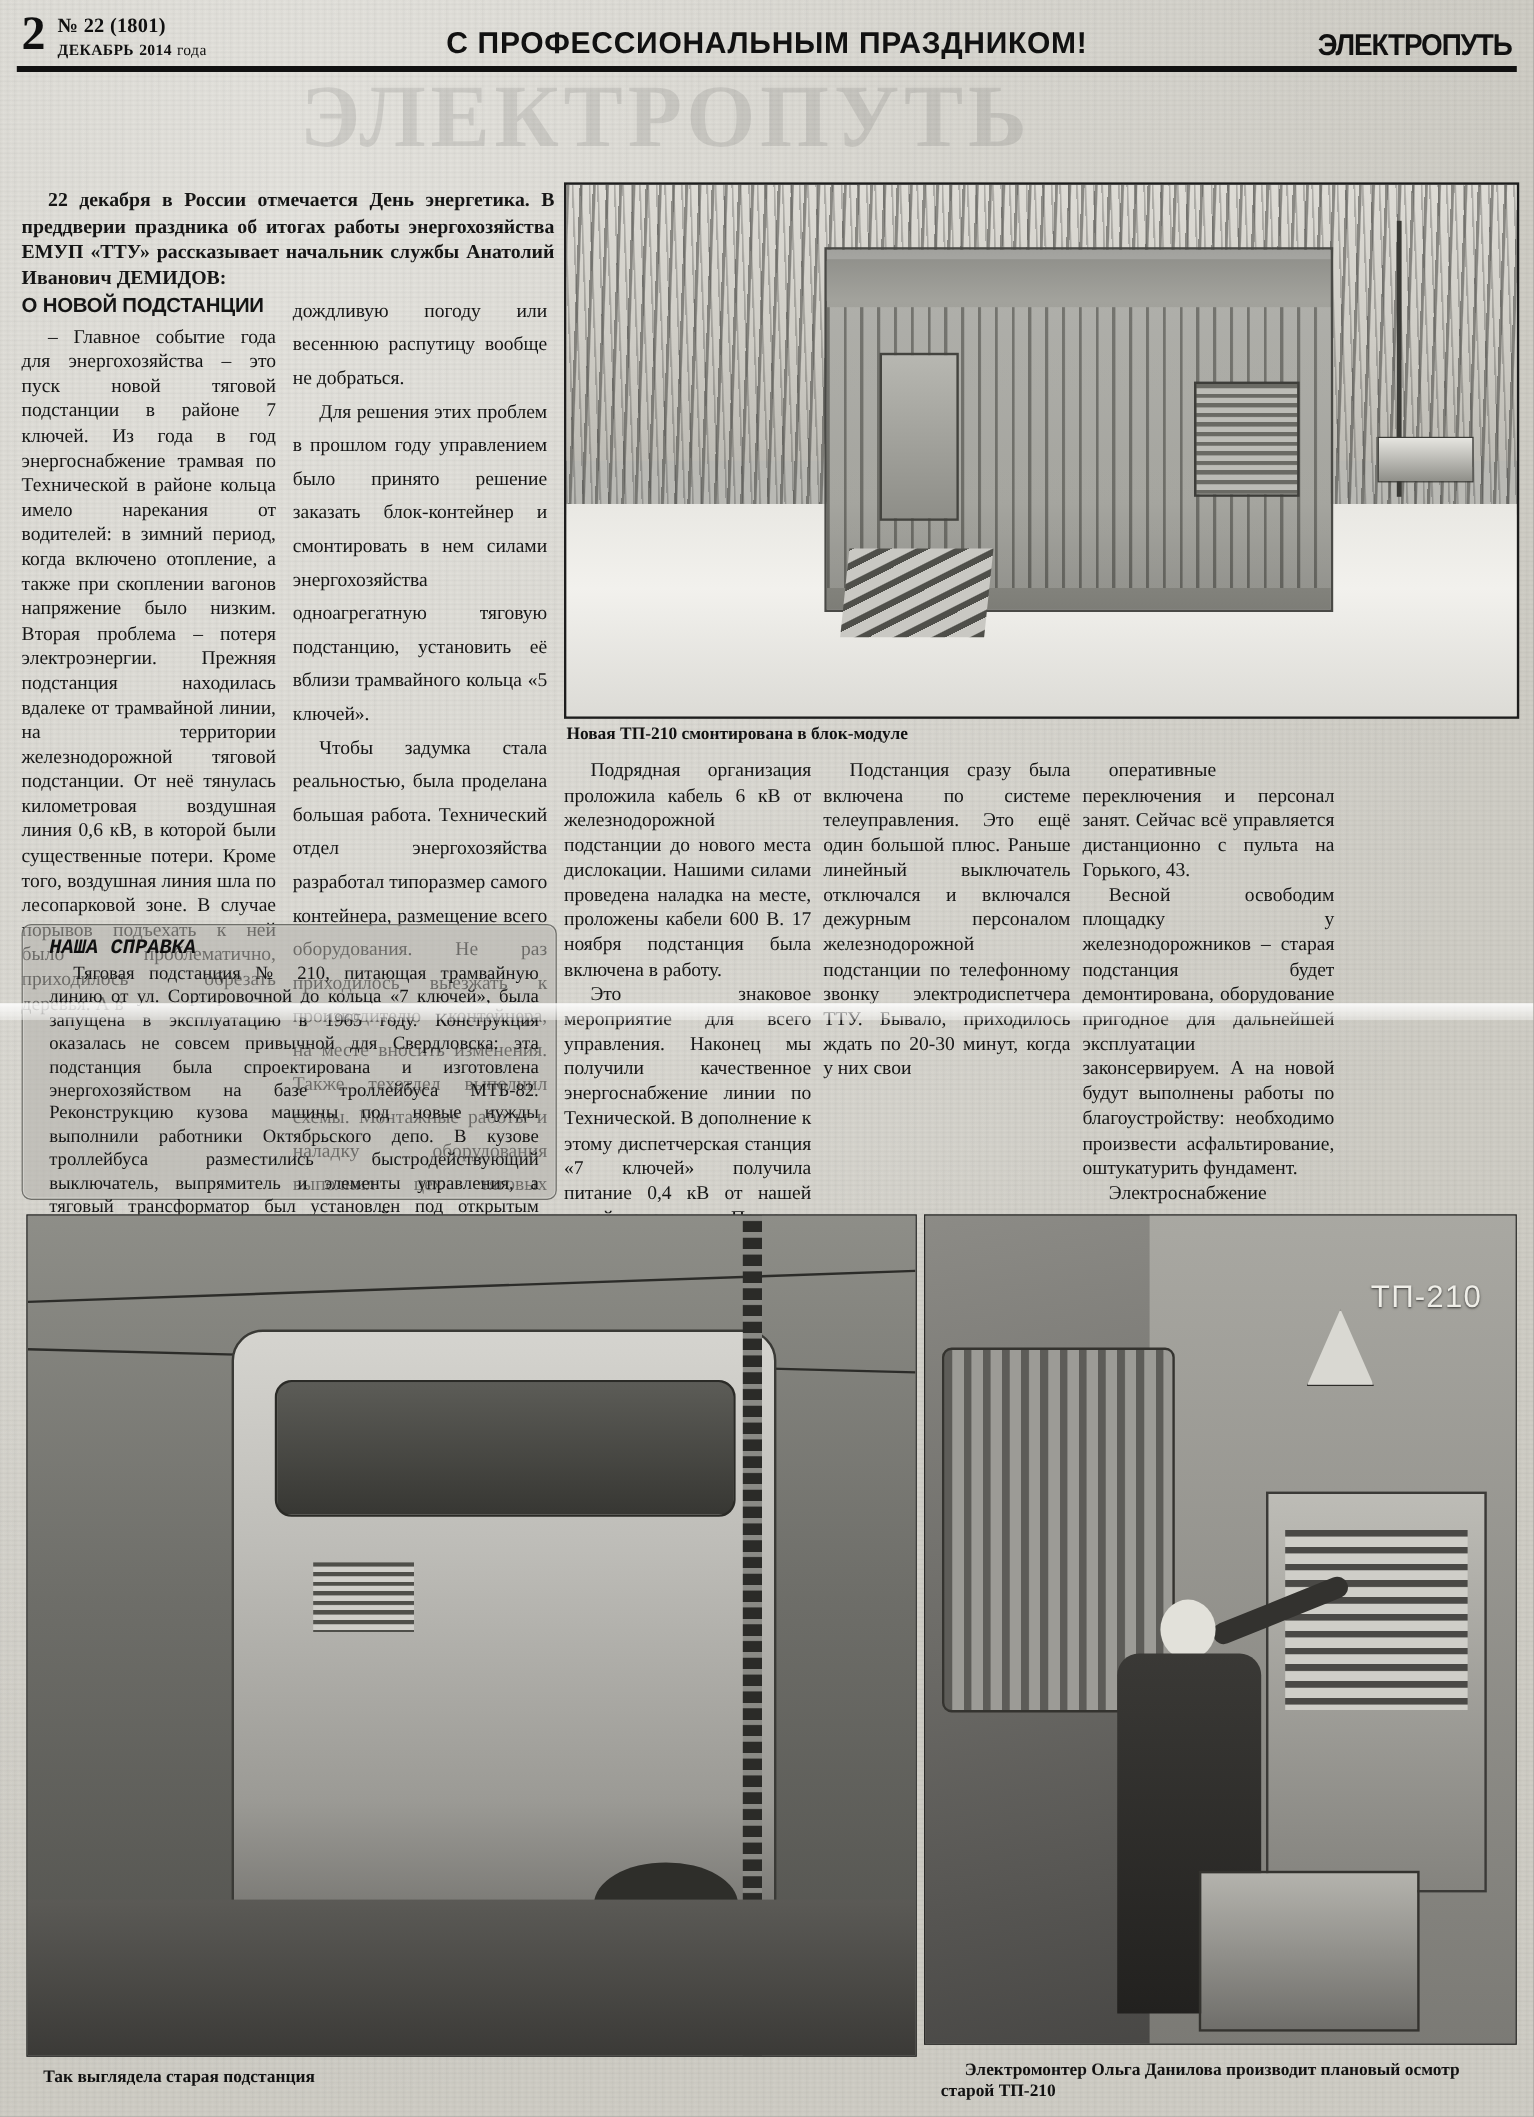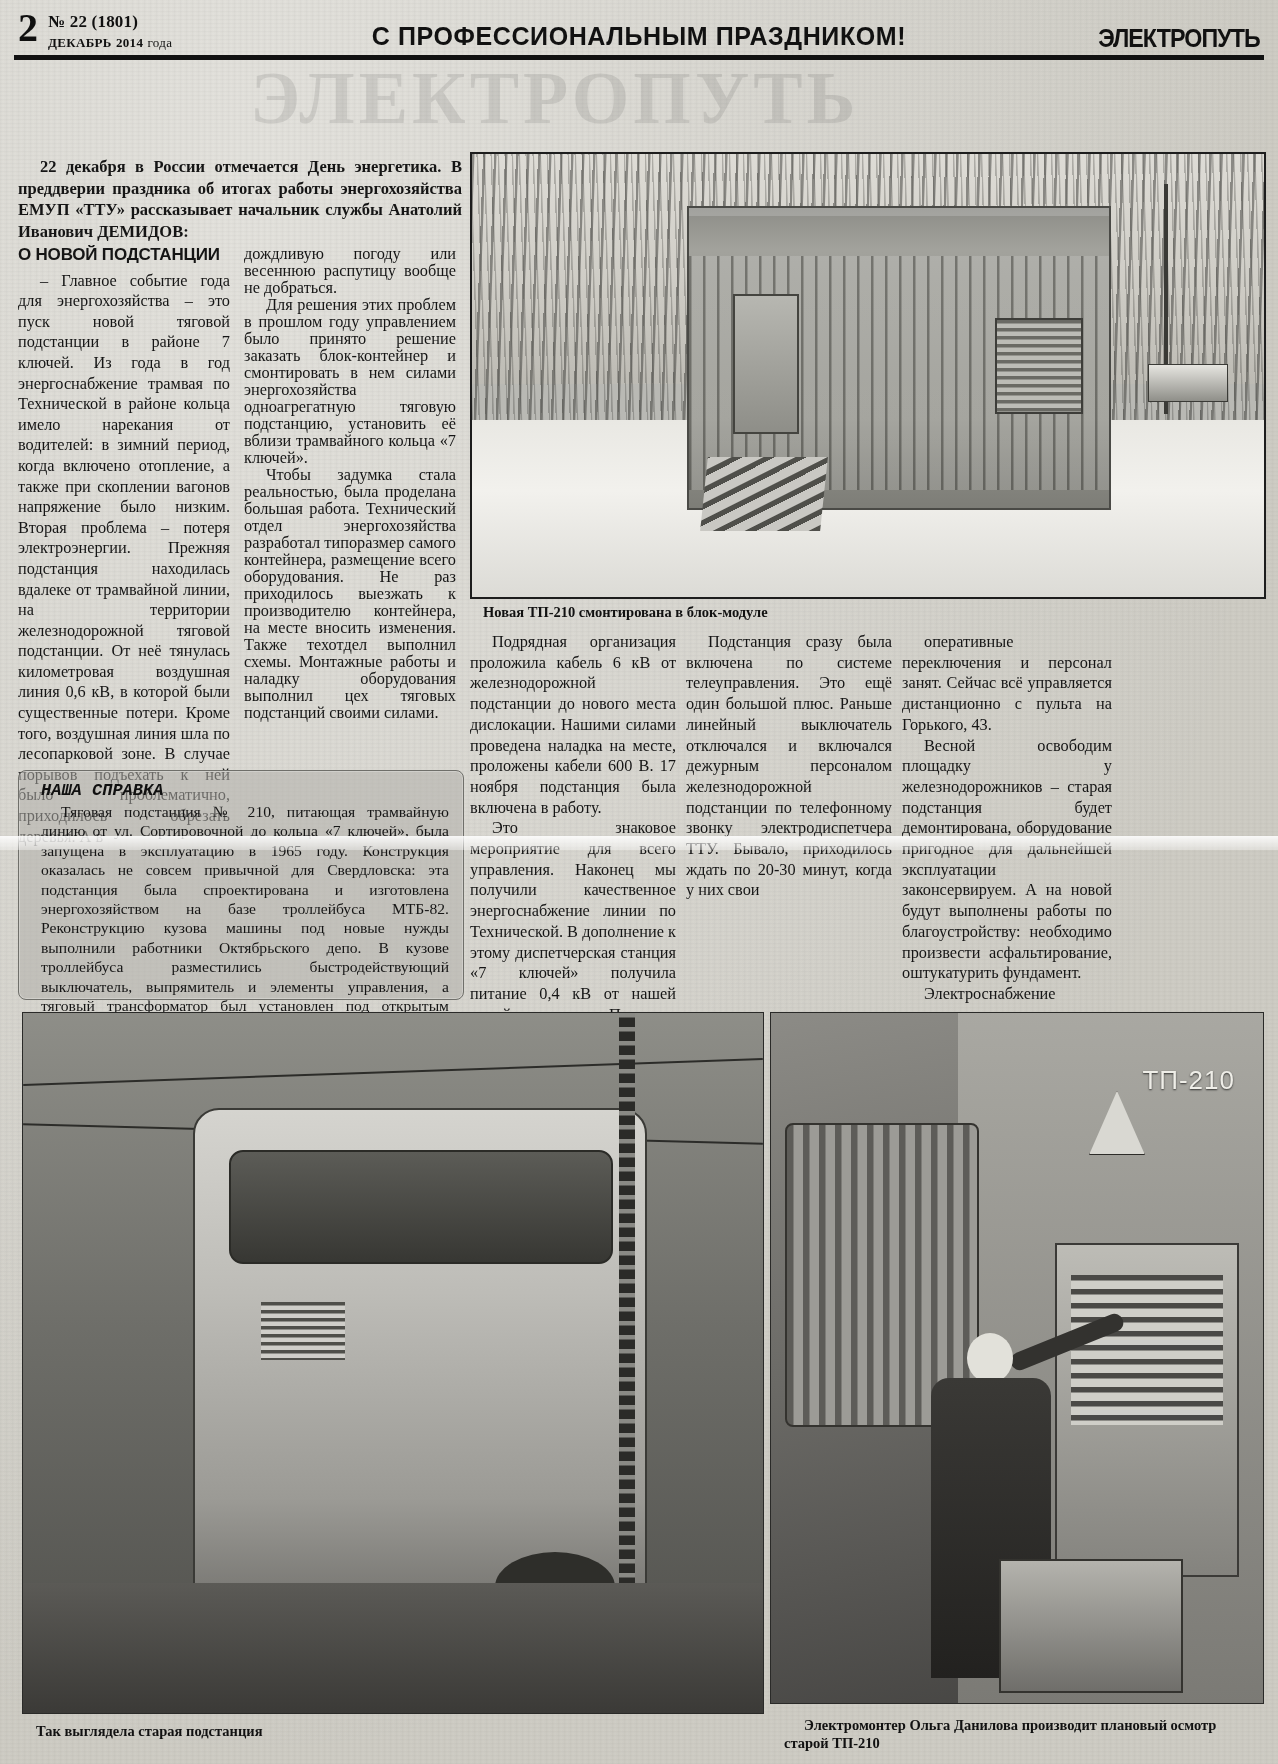--- a/index.html
+++ b/index.html
@@ -133,21 +133,21 @@
     width: 212px;
     font-size: 16.3px;
     line-height: 20.6px;
     text-align: justify;
   }
   .col-top-r {
     position: absolute;
     left: 244px; top: 245px;
     width: 212px;
     font-size: 16.3px;
-    line-height: 17px;
+    line-height: 28px;
     text-align: justify;
   }
   .col-top-l p, .col-top-r p { margin: 0; text-indent: 22px; }
 
   
   .photo-top {
     position: absolute;
     left: 470px; top: 152px;
     width: 792px; height: 443px;
     border: 2px solid #1d1d1d;
@@ -205,21 +205,21 @@
   }
   .cap {
     font-family: "Liberation Serif", serif;
     font-weight: bold;
     font-size: 14.5px;
     line-height: 18px;
     color: #111;
   }
   .cap-top {
     position: absolute;
-    left: 483px; top: 603px;
+    left: 472px; top: 603px;
     width: 500px;
   }
 
   
   .spravka {
     position: absolute;
     left: 18px; top: 770px;
     width: 444px;
     height: 228px;
     background: rgba(176,175,169,0.55);
@@ -409,21 +409,21 @@
 
   <div class="lead">22 декабря в России отмечается День энергетика. В преддверии праздника об итогах работы энергохозяйства ЕМУП «ТТУ» рассказывает начальник службы Анатолий Иванович ДЕМИДОВ:</div>
 
   <div class="col-top-l">
     <div class="subhead">О НОВОЙ ПОДСТАНЦИИ</div>
     <p>– Главное событие года для энергохозяйства – это пуск новой тяговой подстанции в районе 7 ключей. Из года в год энергоснабжение трамвая по Технической в районе кольца имело нарекания от водителей: в зимний период, когда включено отопление, а также при скоплении вагонов напряжение было низким. Вторая проблема – потеря электроэнергии. Прежняя подстанция находилась вдалеке от трамвайной линии, на территории железнодорожной тяговой подстанции. От неё тянулась километровая воздушная линия 0,6 кВ, в которой были существенные потери. Кроме того, воздушная линия шла по лесопарковой зоне. В случае порывов подъехать к ней было проблематично, приходилось обрезать деревья. А в</p>
   </div>
 
   <div class="col-top-r">
     <p style="text-indent:0;">дождливую погоду или весеннюю распутицу вообще не добраться.</p>
-    <p>Для решения этих проблем в прошлом году управлением было принято решение заказать блок-контейнер и смонтировать в нем силами энергохозяйства одноагрегатную тяговую подстанцию, установить её вблизи трамвайного кольца «7 ключей».</p>
+    <p>Для решения этих проблем в прошлом году управлением было принято решение заказать блок-контейнер и смонтировать в нем силами энергохозяйства одноагрегатную тяговую подстанцию, установить её вблизи трамвайного кольца «5 ключей».</p>
     <p>Чтобы задумка стала реальностью, была проделана большая работа. Технический отдел энергохозяйства разработал типоразмер самого контейнера, размещение всего оборудования. Не раз приходилось выезжать к производителю контейнера, на месте вносить изменения. Также техотдел выполнил схемы. Монтажные работы и наладку оборудования выполнил цех тяговых подстанций своими силами.</p>
   </div>
 
   <div class="photo-top">
     <div class="sky"></div>
     <div class="trees"></div>
     <div class="snow"></div>
     <div class="pole"></div>
     <div class="tram"></div>
     <div class="container-box">

